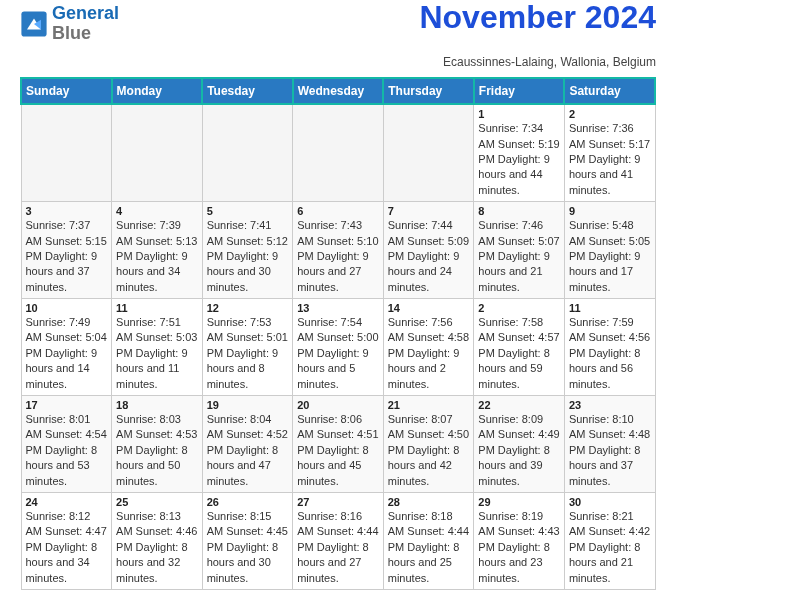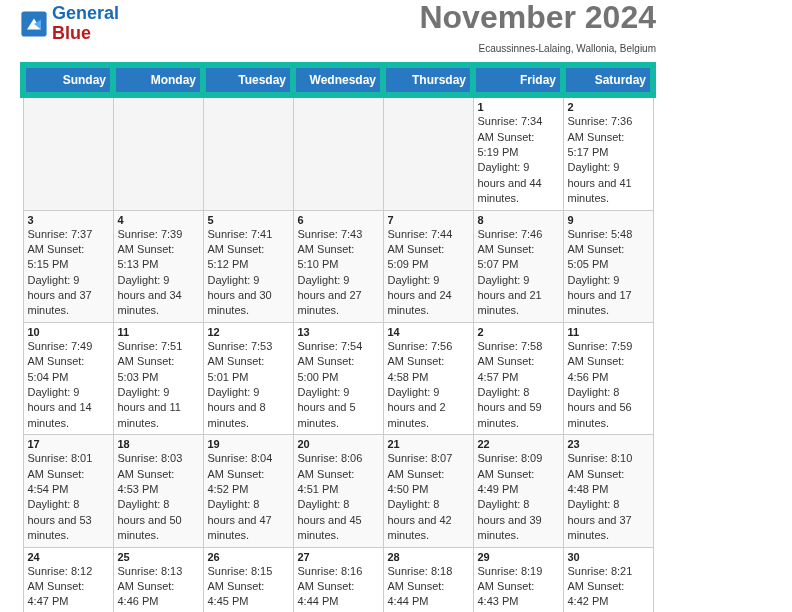--- a/index.html
+++ b/index.html
@@ -38,41 +38,41 @@
     .logo-icon {
       width: 28px;
       height: 28px;
     }
     .title-block {
       text-align: right;
     }
     .month-title {
       font-size: 32px;
       font-weight: bold;
-      color: #737373;
+      color: #1d4ed8;
       line-height: 1.1;
     }
     .subtitle {
-      font-size: 10px;
+      font-size: 12px;
       color: #444;
-      margin-top: 8px;
+      margin-top: 20px;
     }
     .calendar {
       width: 100%;
       border-collapse: collapse;
       table-layout: fixed;
     }
     .calendar th {
       background: #2979c2;
       color: #fff;
       font-size: 12px;
       font-weight: bold;
       padding: 5px 4px;
-      text-align: right;
-      border: 6px solid #14b8a6;
+      text-align: left;
+      border: 2px solid #14b8a6;
     }
     .calendar td {
       vertical-align: top;
       border: 1px solid #ccc;
       padding: 3px 4px;
       font-size: 9.5px;
       color: #333;
       height: 82px;
       background: #fff;
     }
@@ -101,21 +101,21 @@
 <div class="page">
   <div class="header-area">
     <div class="logo">
       <svg class="logo-icon" viewBox="0 0 40 40">
         <rect x="2" y="2" width="36" height="36" rx="4" fill="#2979c2"></rect>
         <polygon points="10,28 20,12 30,28" fill="white"></polygon>
         <polygon points="20,20 30,14 30,28" fill="#5aabff"></polygon>
       </svg>
       <div class="logo-text">
         <div><span>General</span></div>
-        <div><span style="color:#b91c1c">Blue</span></div>
+        <div><span style="color:#737373">Blue</span></div>
       </div>
     </div>
     <div class="title-block">
       <div class="month-title">November 2024</div>
       <div class="subtitle">Ecaussinnes-Lalaing, Wallonia, Belgium</div>
     </div>
   </div>
 
   <table class="calendar">
     <thead>

